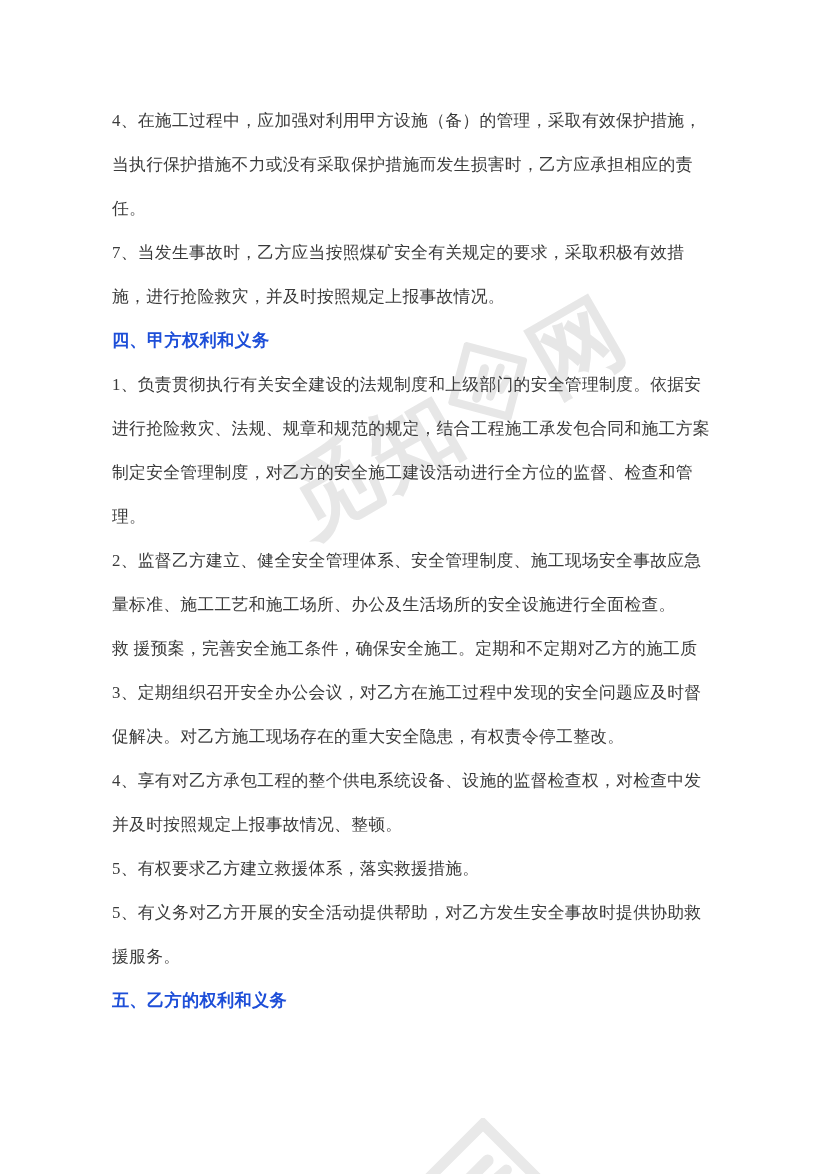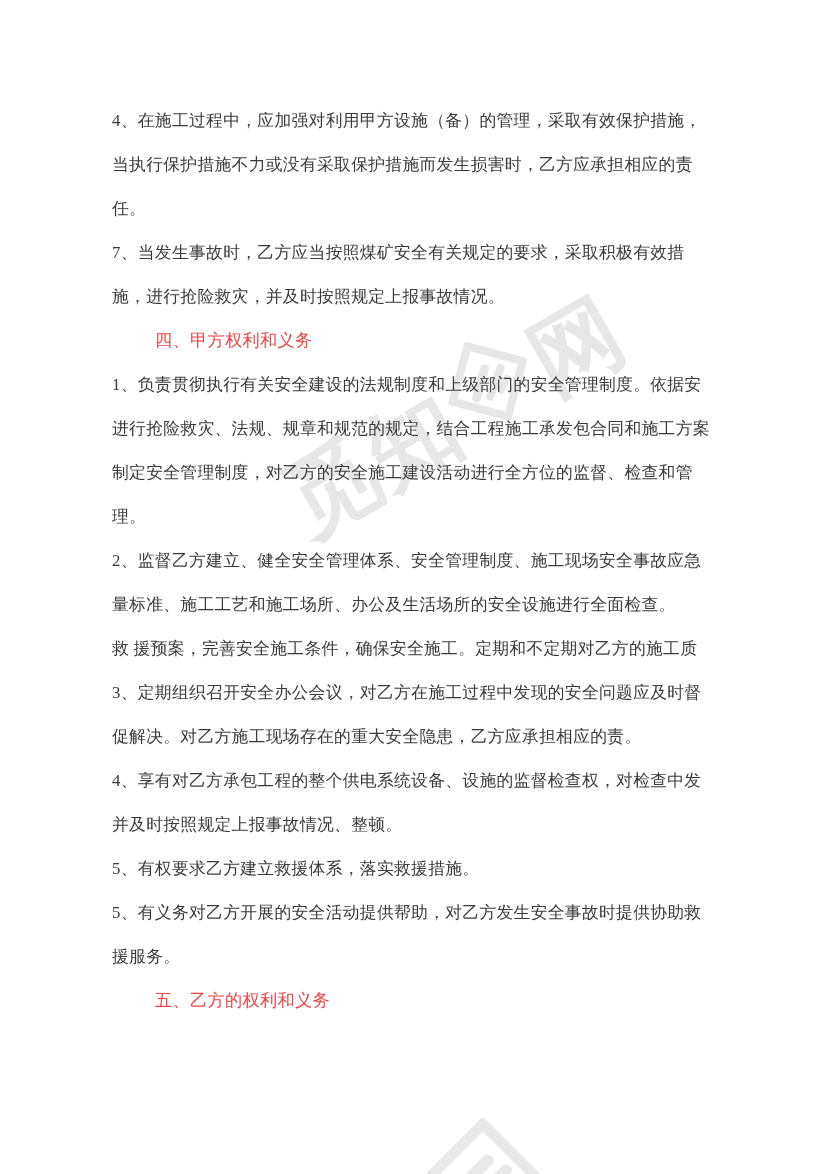--- a/index.html
+++ b/index.html
@@ -52,24 +52,23 @@
     z-index: 1;
   }
   .line {
     white-space: nowrap;
     line-height: 44px;
     font-size: 16.8px;
     letter-spacing: 0.3px;
     color: #3a3a3a;
   }
   .block-heading .line {
-    font-weight: 400;
-    color: #ef4444;
+    font-weight: 700;
+    color: #1d4ed8;
     font-size: 17.2px;
-    margin-left: 43px;
   }
 </style>
 </head>
 <body>
 
 <div class="wm-center">
   <span class="wm-char">觅</span>
   <span class="wm-char">知</span>
   <svg class="wm-logo" viewBox="0 0 100 100" fill="none" xmlns="http://www.w3.org/2000/svg">
     <path d="M50 5 L95 50 L50 95 L5 50 Z" stroke="#e7e7e7" stroke-width="9"></path>
@@ -105,21 +104,21 @@
       <div class="line">制定安全管理制度，对乙方的安全施工建设活动进行全方位的监督、检查和管</div>
       <div class="line">理。</div>
     </div>
     <div class="block block-body">
       <div class="line">2、监督乙方建立、健全安全管理体系、安全管理制度、施工现场安全事故应急</div>
       <div class="line">量标准、施工工艺和施工场所、办公及生活场所的安全设施进行全面检查。</div>
       <div class="line">救 援预案，完善安全施工条件，确保安全施工。定期和不定期对乙方的施工质</div>
     </div>
     <div class="block block-body">
       <div class="line">3、定期组织召开安全办公会议，对乙方在施工过程中发现的安全问题应及时督</div>
-      <div class="line">促解决。对乙方施工现场存在的重大安全隐患，乙方应承担相应的责。</div>
+      <div class="line">促解决。对乙方施工现场存在的重大安全隐患，有权责令停工整改。</div>
     </div>
     <div class="block block-body">
       <div class="line">4、享有对乙方承包工程的整个供电系统设备、设施的监督检查权，对检查中发</div>
       <div class="line">并及时按照规定上报事故情况、整顿。</div>
     </div>
     <div class="block block-body">
       <div class="line">5、有权要求乙方建立救援体系，落实救援措施。</div>
     </div>
     <div class="block block-body">
       <div class="line">5、有义务对乙方开展的安全活动提供帮助，对乙方发生安全事故时提供协助救</div>

